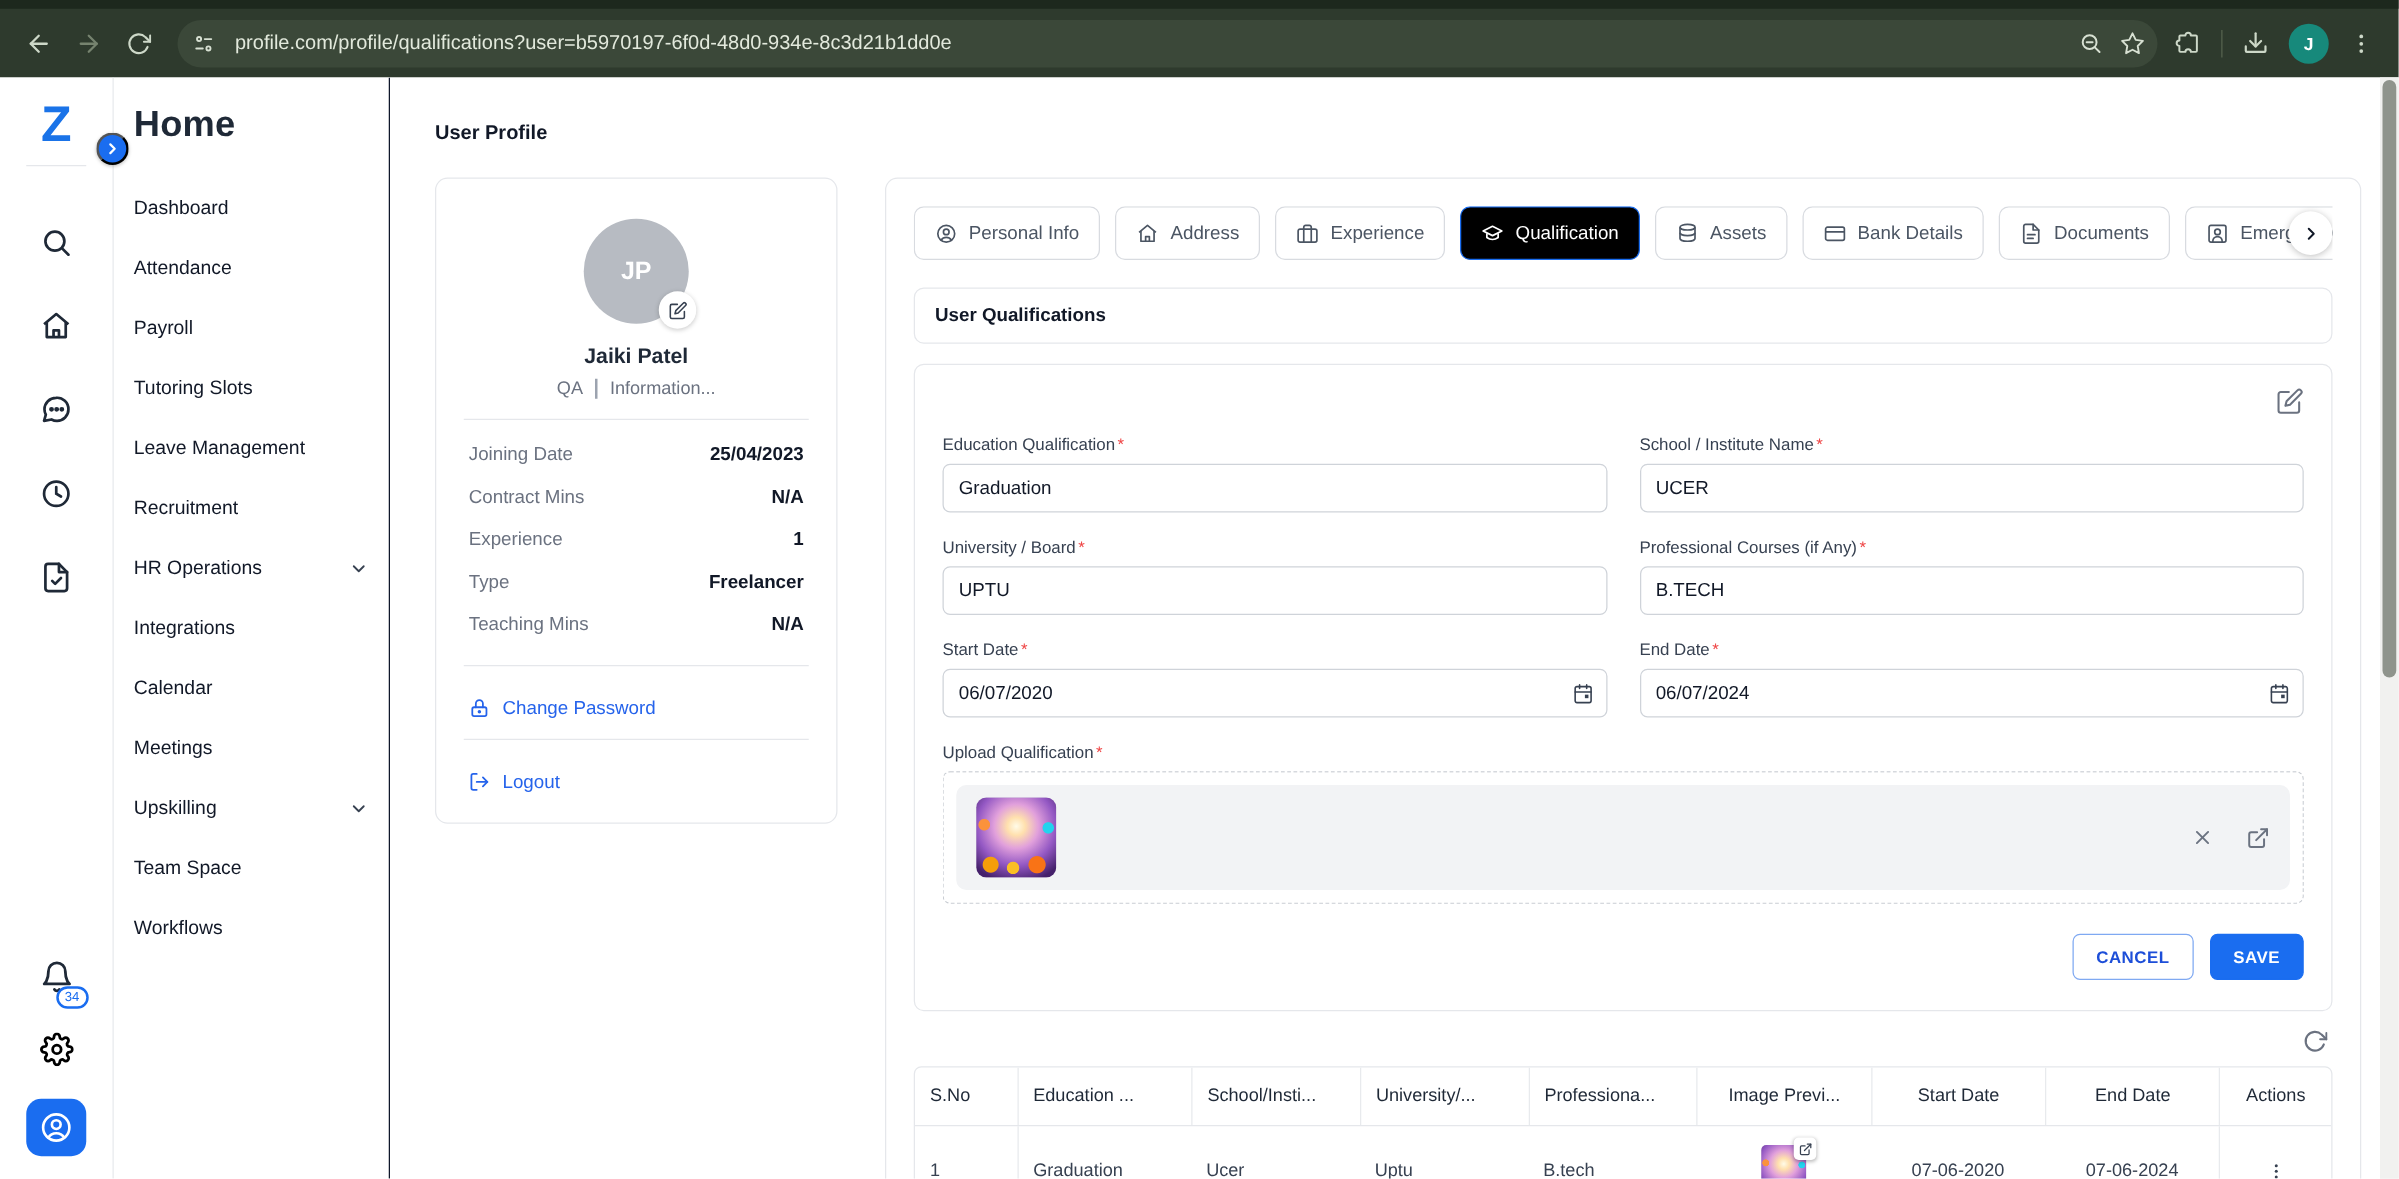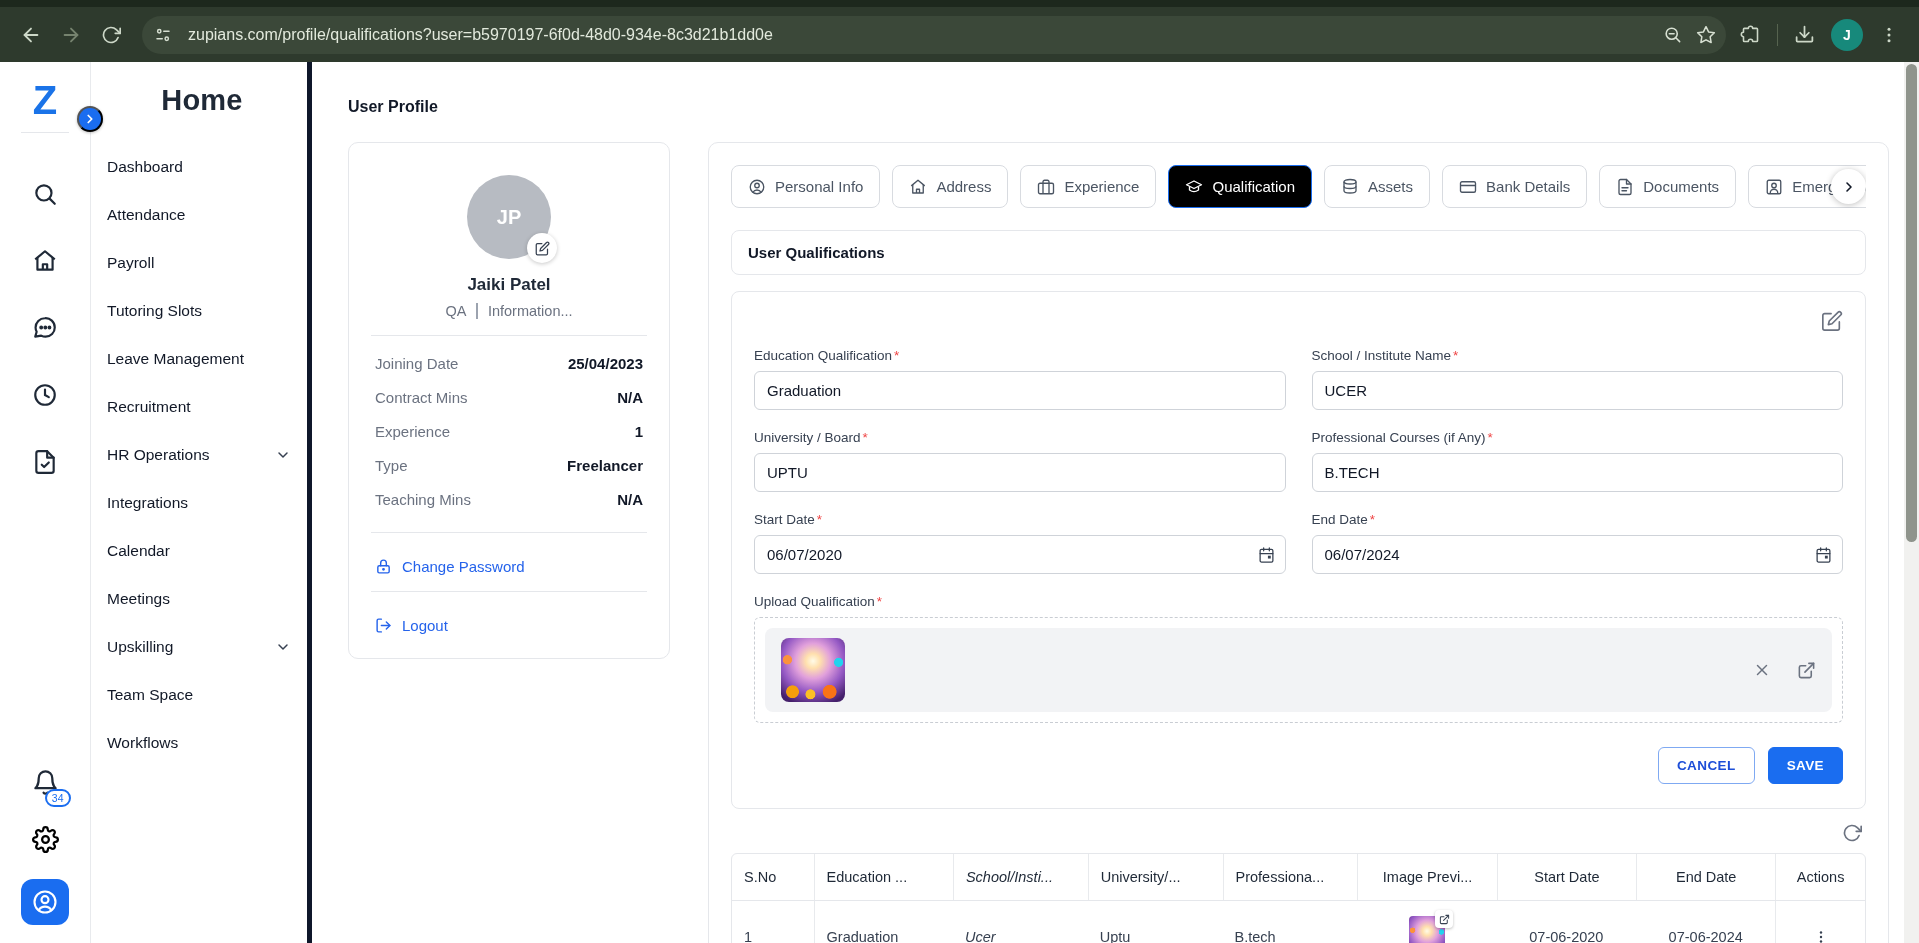--- a/index.html
+++ b/index.html
@@ -39,21 +39,21 @@
   .rail-icons { display:flex; flex-direction:column; gap:41px; margin-top:48px; color:#1f2937; }
   .rail-ic { cursor:pointer; display:flex; }
   .rail-bottom { margin-top:auto; display:flex; flex-direction:column; align-items:center; gap:26px; }
   .bell-wrap { position:relative; color:#1f2937; cursor:pointer; }
   .bell-badge { position:absolute; right:-12px; bottom:-7px; background:#fff; border:2px solid #1a6df0;
     color:#1a6df0; font-size:10.5px; font-weight:400; border-radius:10px; padding:1px 5px; }
   .profile-btn { width:48px; height:46px; background:#1a6df0; border-radius:12px; display:flex;
     align-items:center; justify-content:center; color:#fff; cursor:pointer; border:none; }
 
   
-  .menu { width:221px; border-right:5px solid #0f172a; padding:22px 10px 0 16px; flex:0 0 auto;text-align:center; }
+  .menu { width:221px; border-right:1px solid #0f172a; padding:22px 10px 0 16px; flex:0 0 auto; }
   .menu-title { font-size:29px; font-weight:600; color:#1f2937; letter-spacing:.2px; }
   .menu-list { margin-top:26px; }
   .menu-item { height:48px; display:flex; align-items:center; justify-content:space-between;
     font-size:15.5px; color:#111827; cursor:pointer; padding-right:6px; }
   .menu-item .chev { color:#374151; display:flex; }
 
   
   .content { flex:1; padding:36px 30px 0 36px; min-width:0; }
   .page-title { font-size:16px; font-weight:700; color:#111827; }
   .layout { display:flex; gap:38px; margin-top:26px; align-items:flex-start; }
@@ -132,21 +132,21 @@
   
   .qtable { border:1px solid #e5e7eb; border-radius:6px 6px 0 0; overflow:hidden; }
   .trow { display:flex; }
   .trow.head { border-bottom:1px solid #e5e7eb; }
   .tcell { padding:15px 12px; font-size:14.5px; color:#1f2937; display:flex; align-items:center;
     white-space:nowrap; overflow:hidden; }
   .trow.head .tcell { font-weight:500; border-left:1px solid #e8eaed; }
   .trow.head .tcell:first-child { border-left:none; }
   .trow.body .tcell { color:#374151; }
   .trow.body .tcell.bl { border-left:1px solid #e8eaed; }
-  .c0{width:7.2%;} .c1{width:12.3%;} .c2{width:11.9%;font-style:italic;} .c3{width:11.9%;} .c4{width:11.9%;}
+  .c0{width:7.2%;} .c1{width:12.3%;} .c2{width:11.9%;} .c3{width:11.9%;} .c4{width:11.9%;}
   .c5{width:12.3%; justify-content:center;} .c6{width:12.3%; justify-content:center;}
   .c7{width:12.3%; justify-content:center;} .c8{width:7.9%; justify-content:center;}
   .row-thumb { width:36px; height:42px; border-radius:4px; position:relative; }
   .row-thumb .open-badge { position:absolute; top:-6px; right:-8px; width:18px; height:18px;
     background:#fff; border-radius:4px; box-shadow:0 1px 3px rgba(0,0,0,.25); display:flex;
     align-items:center; justify-content:center; color:#374151; cursor:pointer; }
   .kebab { color:#374151; cursor:pointer; display:flex; }
 
   
   .scrollbar { position:absolute; right:0; top:62px; width:15px; height:881px; background:#f1f1ef; }
@@ -179,21 +179,21 @@
     </span>
     <div class="url-pill">
       <span class="tune-wrap">
         <svg width="18" height="18" viewBox="0 0 24 24" fill="none" stroke="currentColor" stroke-width="2" stroke-linecap="round">
             <circle cx="7" cy="7" r="2.2"></circle>
             <line x1="13" y1="7" x2="20" y2="7"></line>
             <circle cx="17" cy="17" r="2.2"></circle>
             <line x1="4" y1="17" x2="11" y2="17"></line>
           </svg>
       </span>
-      <span class="url-text">zupians.com/profile/qualifications?user=b5970197-6f0d-48d0-934e-8c3d21b1dd0e</span>
+      <span class="url-text">profile.com/profile/qualifications?user=b5970197-6f0d-48d0-934e-8c3d21b1dd0e</span>
       <span class="pill-right">
         <span class="act" style="display:flex">
           <svg width="19" height="19" viewBox="0 0 24 24" fill="none" stroke="currentColor" stroke-width="2" stroke-linecap="round">
               <circle cx="11" cy="11" r="7"></circle>
               <line x1="16.5" y1="16.5" x2="21" y2="21"></line>
               <line x1="8" y1="11" x2="14" y2="11"></line>
             </svg>
         </span>
         <span class="act" style="display:flex">
           <svg width="20" height="20" viewBox="0 0 24 24" fill="none" stroke="currentColor" stroke-width="1.8" stroke-linejoin="round">

